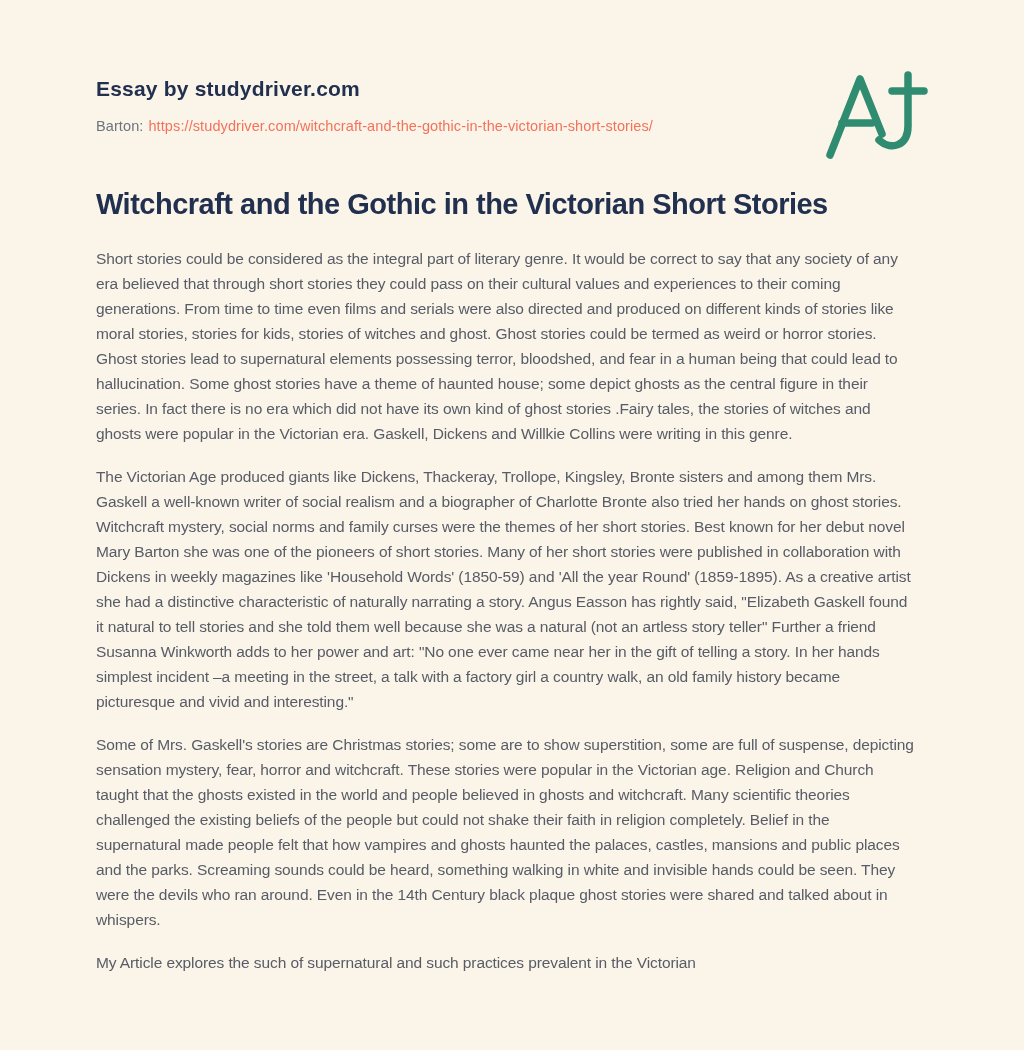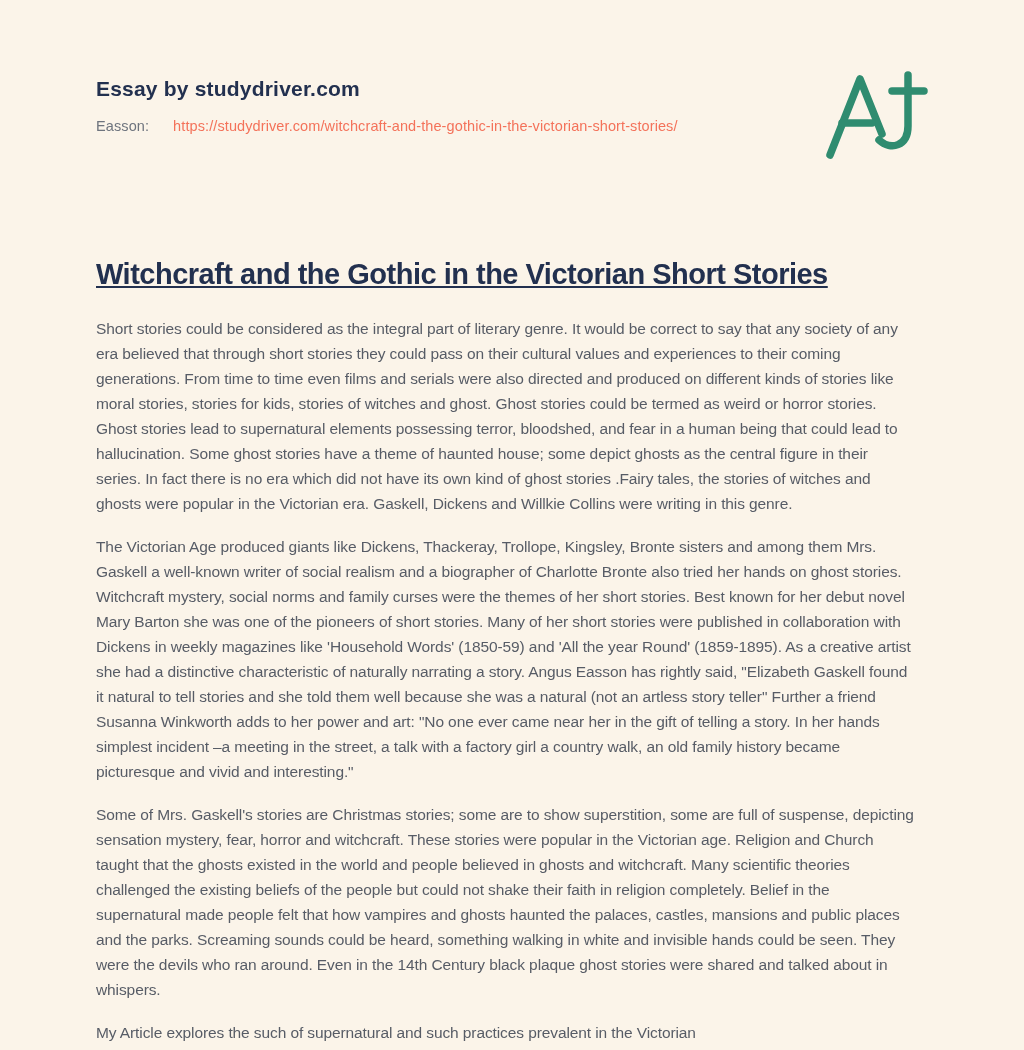--- a/index.html
+++ b/index.html
@@ -36,40 +36,38 @@
 
   .source-label {
     color: var(--source_label, #6e747e);
     margin-right: 5px;
   }
 
   .source-url {
     color: var(--link, #f4725a);
     text-decoration: none;
     cursor: pointer;
-    margin-left: 19px;
   }
 
   .logo {
     position: absolute;
     top: 70px;
     right: 96px;
     width: 104px;
     height: 90px;
   }
 
   h1.article-title {
-    margin-top: 120px;
+    margin-top: 50px;
     font-size: 29px;
     line-height: 36px;
     font-weight: 700;
     letter-spacing: -0.5px;
     white-space: nowrap;
     color: var(--heading, #22304f);
-    text-decoration: underline;
   }
 
   .article-body {
     margin-top: 24px;
   }
 
   .article-body p {
     font-size: 15.5px;
     line-height: 25px;
     letter-spacing: -0.1px;
@@ -79,21 +77,21 @@
 </style>
 </head>
 <body>
 
 <div class="page">
 
   <header>
     <div class="byline">Essay by studydriver.com</div>
 
     <div class="source-line">
-      <span class="source-label">Easson:</span><a class="source-url">https://studydriver.com/witchcraft-and-the-gothic-in-the-victorian-short-stories/</a>
+      <span class="source-label">Barton:</span><a class="source-url">https://studydriver.com/witchcraft-and-the-gothic-in-the-victorian-short-stories/</a>
     </div>
 
     <div class="logo">
       <svg width="104" height="90" viewBox="0 0 104 90" fill="none" xmlns="http://www.w3.org/2000/svg">
         <path d="M6 85 L36 9 L58 64" stroke="var(--logo, #2f8c70)" stroke-width="7.5" stroke-linecap="round" stroke-linejoin="round"></path>
         <path d="M18 53 L48 53" stroke="var(--logo, #2f8c70)" stroke-width="7.5" stroke-linecap="round"></path>
         <path d="M84 5 L84 56 C84 76 67 81 55 70" stroke="var(--logo, #2f8c70)" stroke-width="7.5" stroke-linecap="round"></path>
         <path d="M68 21 L100 21" stroke="var(--logo, #2f8c70)" stroke-width="7.5" stroke-linecap="round"></path>
       </svg>
     </div>

